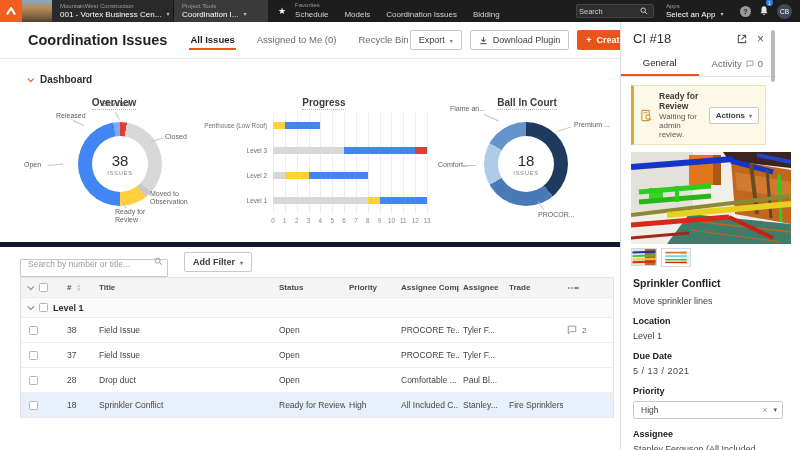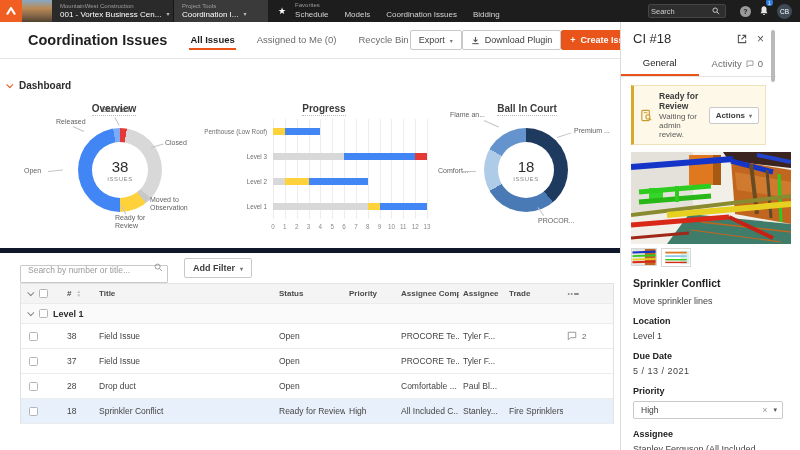--- a/index.html
+++ b/index.html
@@ -34,27 +34,27 @@
   
   .main { position:absolute; top:22px; left:0; width:620px; height:428px; background:#fff; overflow:hidden; }
   .panel { position:absolute; top:22px; left:620px; width:156px; height:428px; border-left:1px solid #dcdcdc; background:#fff; }
 
   
   .page-header { height:37px; display:flex; align-items:center; padding:0 10px 0 20px; border-bottom:1px solid #e6e6e6; }
   .page-title { font-size:14.5px; font-weight:bold; color:#1f1f1f; margin:0 0 0 8px; white-space:nowrap; }
   .ptabs { display:flex; gap:20px; margin-left:22px; }
   .ptab { font-size:9.5px; color:#6b6b6b; padding:4px 1px 3px; white-space:nowrap; cursor:pointer; }
   .ptab.active { color:#1f1f1f; font-weight:bold; border-bottom:2px solid #e8541a; }
-  .hdr-buttons { margin-left:auto; display:flex; align-items:flex-end; }
+  .hdr-buttons { margin-left:auto; display:flex; align-items:flex-end; gap:8px; }
   .btn { border:1px solid #c9c9c9; border-radius:2px; background:#fff; font-size:9px; color:#3d3d3d; padding:4px 8px; display:flex; align-items:center; gap:5px; white-space:nowrap; cursor:pointer; }
   .btn .tb-caret { color:#777; }
   .btn-primary { background:#e8541a; border-color:#e8541a; color:#fff; font-weight:bold; }
 
   
-  .dash-row { height:20px; display:flex; align-items:center; gap:6px; padding:0 8px; margin-top:16px; }
+  .dash-row { height:20px; display:flex; align-items:center; gap:6px; padding:0 29px; margin-top:10px; }
   .chev { display:inline-block; width:5px; height:5px; border-left:1.4px solid #888; border-bottom:1.4px solid #888; transform:rotate(-45deg) translateY(-1px); }
   .chev.orange { border-color:#e8541a; }
   .dash-label { font-size:10px; font-weight:bold; color:#2d2d2d; }
 
   
   .charts-section { position:relative; height:158px; border-bottom:5px solid #0f172a; }
   .chart { position:absolute; top:0; height:156px; }
   .chart-title { text-align:center; margin-top:3px; }
   .chart-title span { font-size:10px; font-weight:bold; color:#3b3b3b; border-bottom:1px dotted #b9b9b9; padding-bottom:1px; }
   #chart-overview { left:18px; width:192px; }
@@ -171,20 +171,27 @@
       <span class="tb-link">Coordination Issues</span>
       <span class="tb-link">Bidding</span>
     </nav>
     <div class="tb-spacer"></div>
     <div class="searchbox">
       <span>Search</span>
       <svg width="8" height="8" viewBox="0 0 10 10">
           <circle cx="4" cy="4" r="2.8" fill="none" stroke="#cfcfcf" stroke-width="1.2"></circle>
           <line x1="6.2" y1="6.2" x2="9" y2="9" stroke="#cfcfcf" stroke-width="1.2"></line>
         </svg>
+    </div>
+    <div class="tb-select tb-apps">
+      <span class="tiny">Apps</span>
+      <span class="val">
+          <span>Select an App</span>
+          <span class="tb-caret">▾</span>
+        </span>
     </div>
     <div class="tb-right">
       <span class="help">?</span>
       <span class="bellwrap">
         <svg width="10" height="11" viewBox="0 0 12 13">
             <path d="M6 1.5 C3.8 1.5 3 3.2 3 5 v3 L1.8 9.8 h8.4 L9 8 V5 C9 3.2 8.2 1.5 6 1.5 z" fill="#e6e6e6"></path>
             <path d="M4.8 10.8 a1.2 1.2 0 0 0 2.4 0" fill="#e6e6e6"></path>
           </svg>
         <span class="badge">1</span>
       </span>

